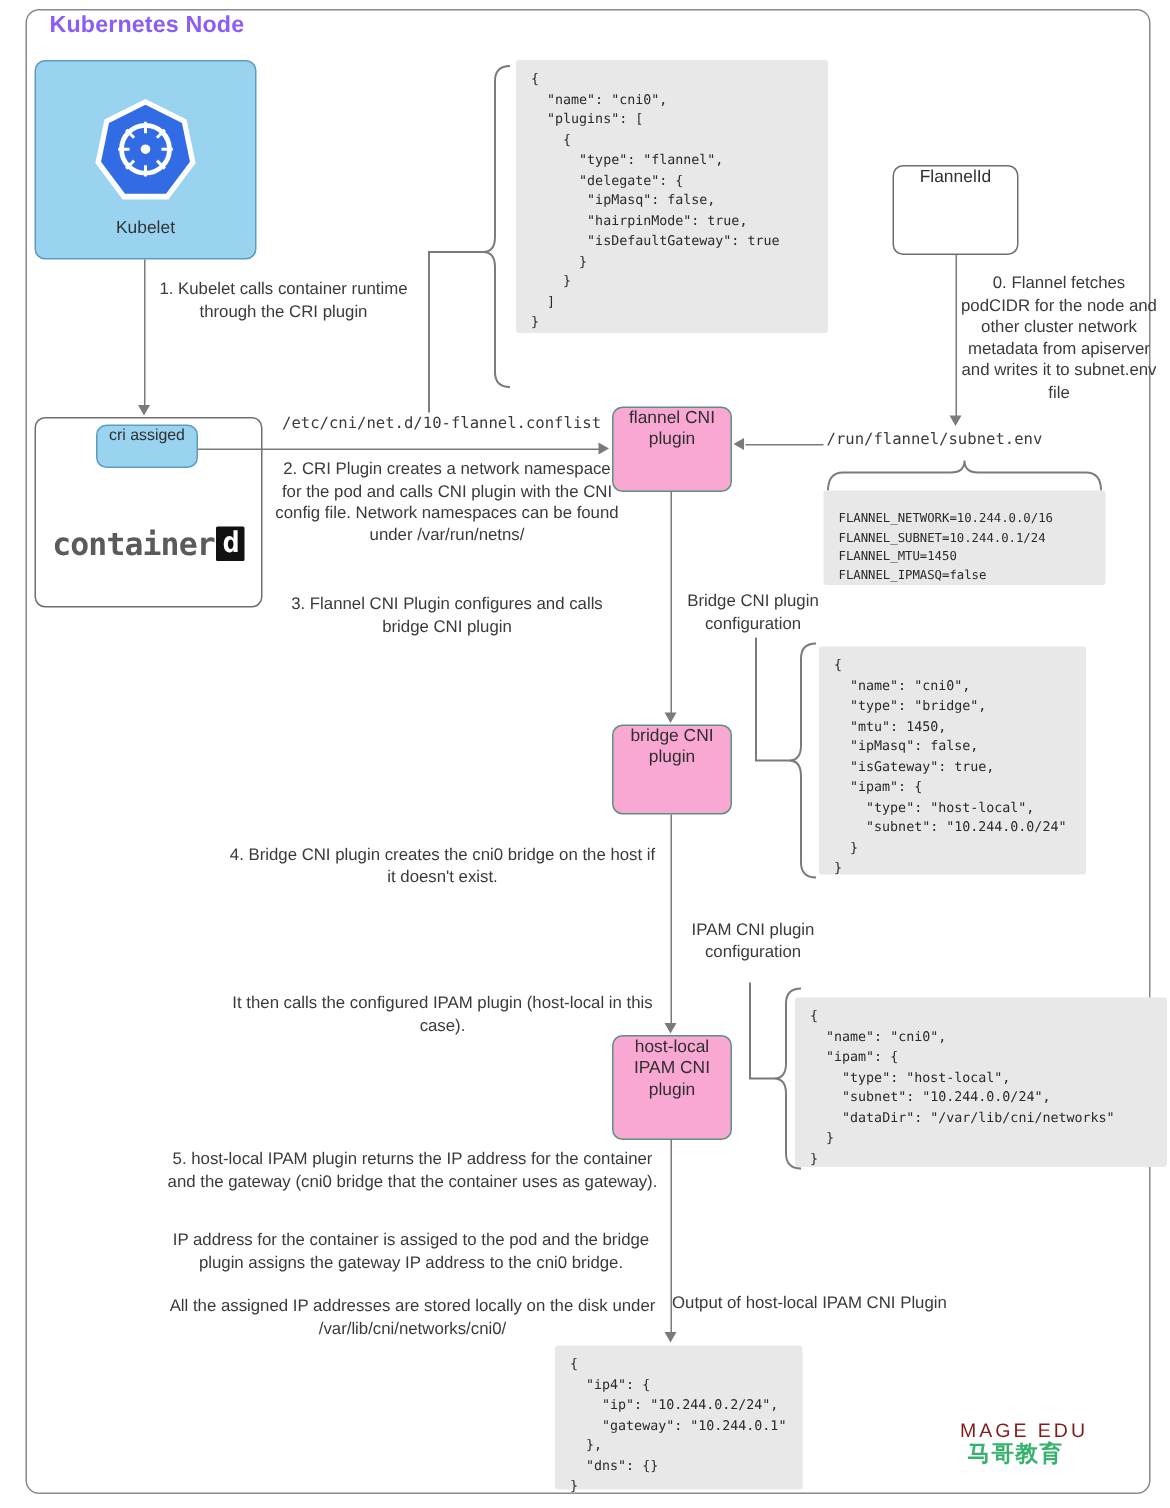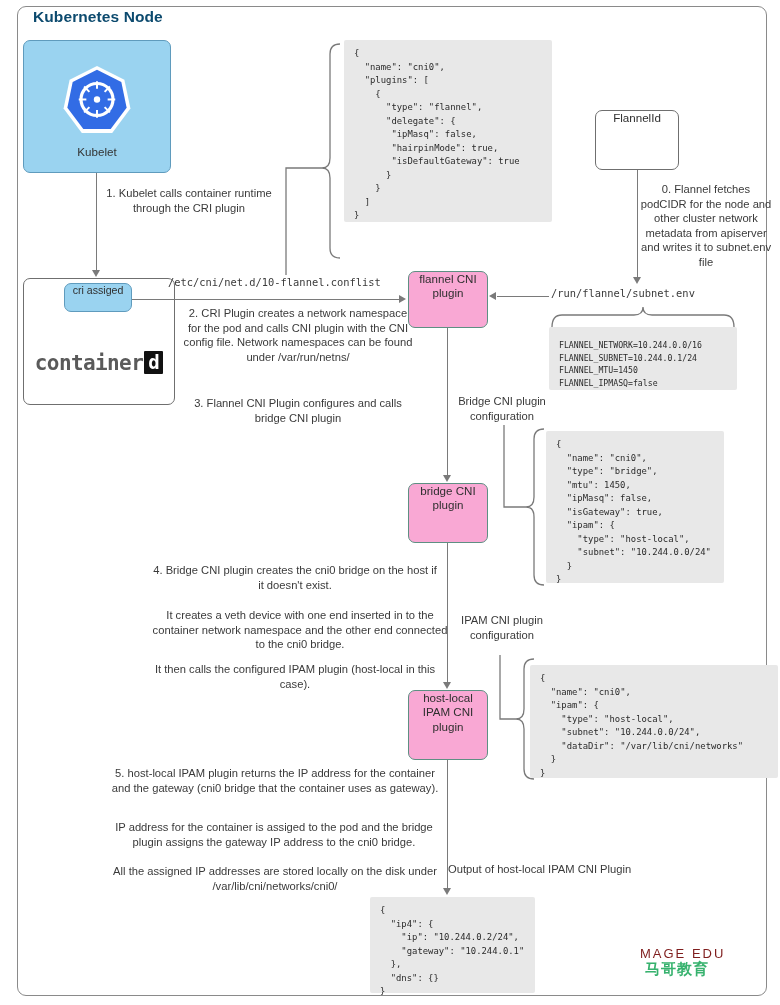--- a/index.html
+++ b/index.html
@@ -28,21 +28,21 @@
     border-radius: 9px;
     box-sizing: border-box;
     background: transparent;
   }
   .page-title {
     position: absolute;
     left: 33px;
     top: 8px;
     font-size: 15.5px;
     font-weight: bold;
-    color: #0c4a6e;
+    color: #8b5cf6;
     letter-spacing: 0.1px;
   }
 
   
   .box {
     position: absolute;
     box-sizing: border-box;
     border-radius: 7px;
     border: 1.4px solid #6f6f6f;
     display: flex;
@@ -107,21 +107,21 @@
     position: absolute;
     font-size: 11.2px;
     line-height: 1.30;
     color: #3a3a3a;
     text-align: center;
   }
   .txt.mono { font-family: "DejaVu Sans Mono", monospace; font-size: 10.4px; }
 
   .t-step1 { left: 98px;  top: 186px; width: 182px; }
   .t-step0 { left: 640px; top: 182px; width: 132px; }
-  .t-conflist-path { left: 168px; top: 276px; width: 238px; text-align: left; }
+  .t-conflist-path { left: 188px; top: 276px; width: 238px; text-align: left; }
   .t-subnet-path   { left: 551px; top: 287px; width: 188px; text-align: left; }
   .t-step2 { left: 182px; top: 306px; width: 232px; }
   .t-step3 { left: 182px; top: 396px; width: 232px; }
   .t-bridgecfg { left: 443px; top: 394px; width: 118px; }
   .t-step4a { left: 150px; top: 563px; width: 290px; }
   .t-step4b { left: 150px; top: 608px; width: 300px; }
   .t-step4c { left: 150px; top: 662px; width: 290px; }
   .t-ipamcfg { left: 443px; top: 613px; width: 118px; }
   .t-step5a { left: 110px; top: 766px; width: 330px; }
   .t-step5b { left: 100px; top: 820px; width: 348px; }
@@ -334,21 +334,20 @@
   <div class="code code-ipam">{
   "name": "cni0",
   "ipam": {
     "type": "host-local",
     "subnet": "10.244.0.0/24",
     "dataDir": "/var/lib/cni/networks"
   }
 }</div>
 
   <div class="txt t-step4a">4. Bridge CNI plugin creates the cni0 bridge on the host  if it doesn't exist.</div>
-  <div class="txt t-step4b">It creates a veth device with one end inserted in to the container network namespace and the other end connected to the cni0 bridge.</div>
   <div class="txt t-step4c">It then calls the configured IPAM plugin (host-local in this case).</div>
 
   <div class="box teal hostlocal-box">
     <span>host-local<br>IPAM CNI<br>plugin</span>
   </div>
 
   <div class="line vline" style="left:447px; top:760px; height:130px;"></div>
   <div class="arrow-down" style="left:442.5px; top:888px;"></div>
   <div class="txt t-output-label">Output of host-local IPAM CNI Plugin</div>
 

